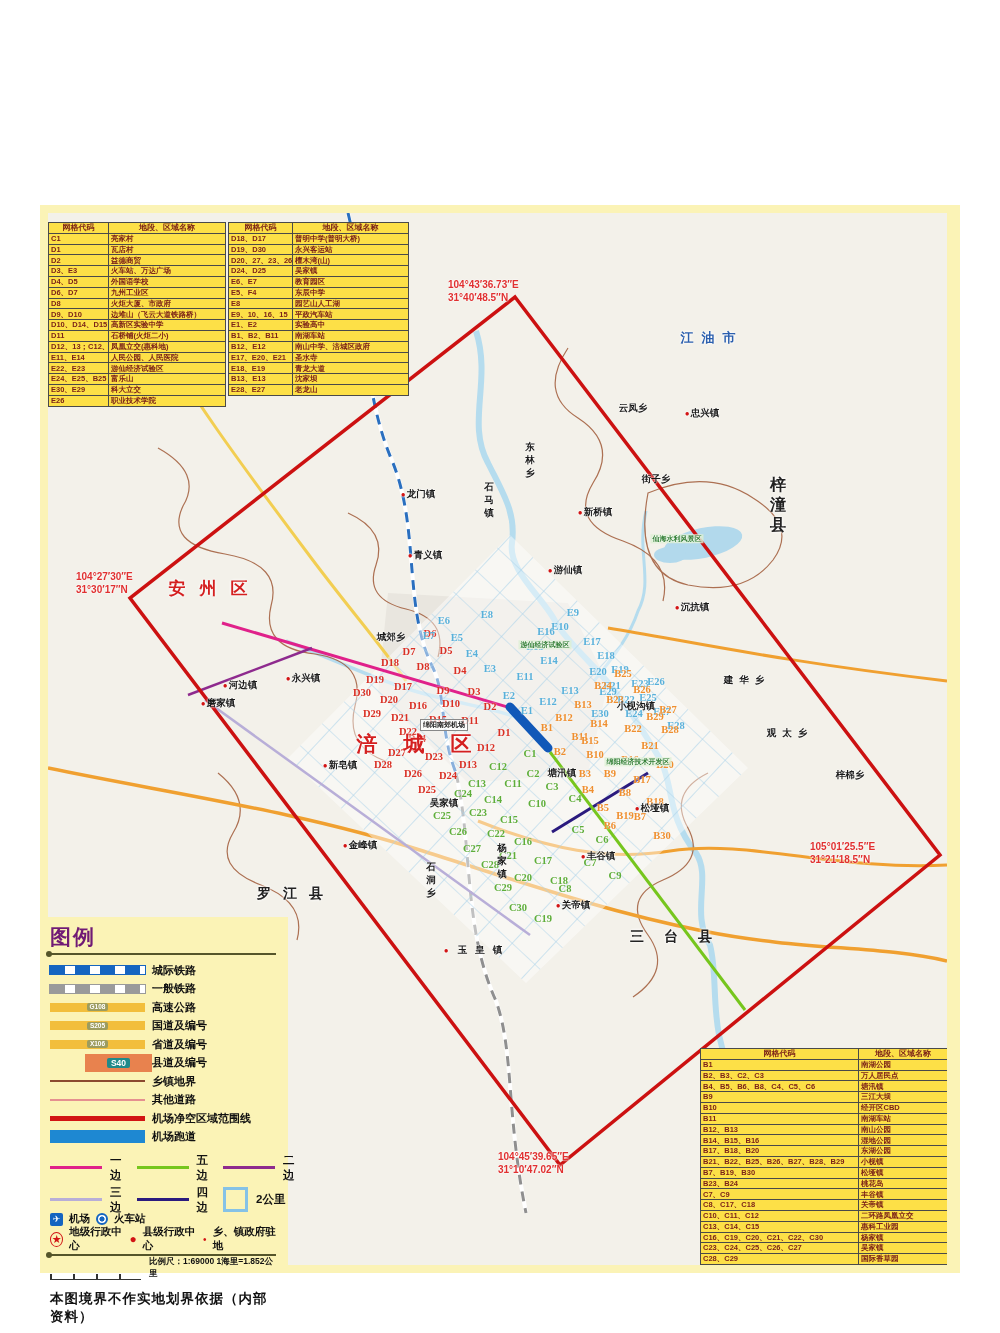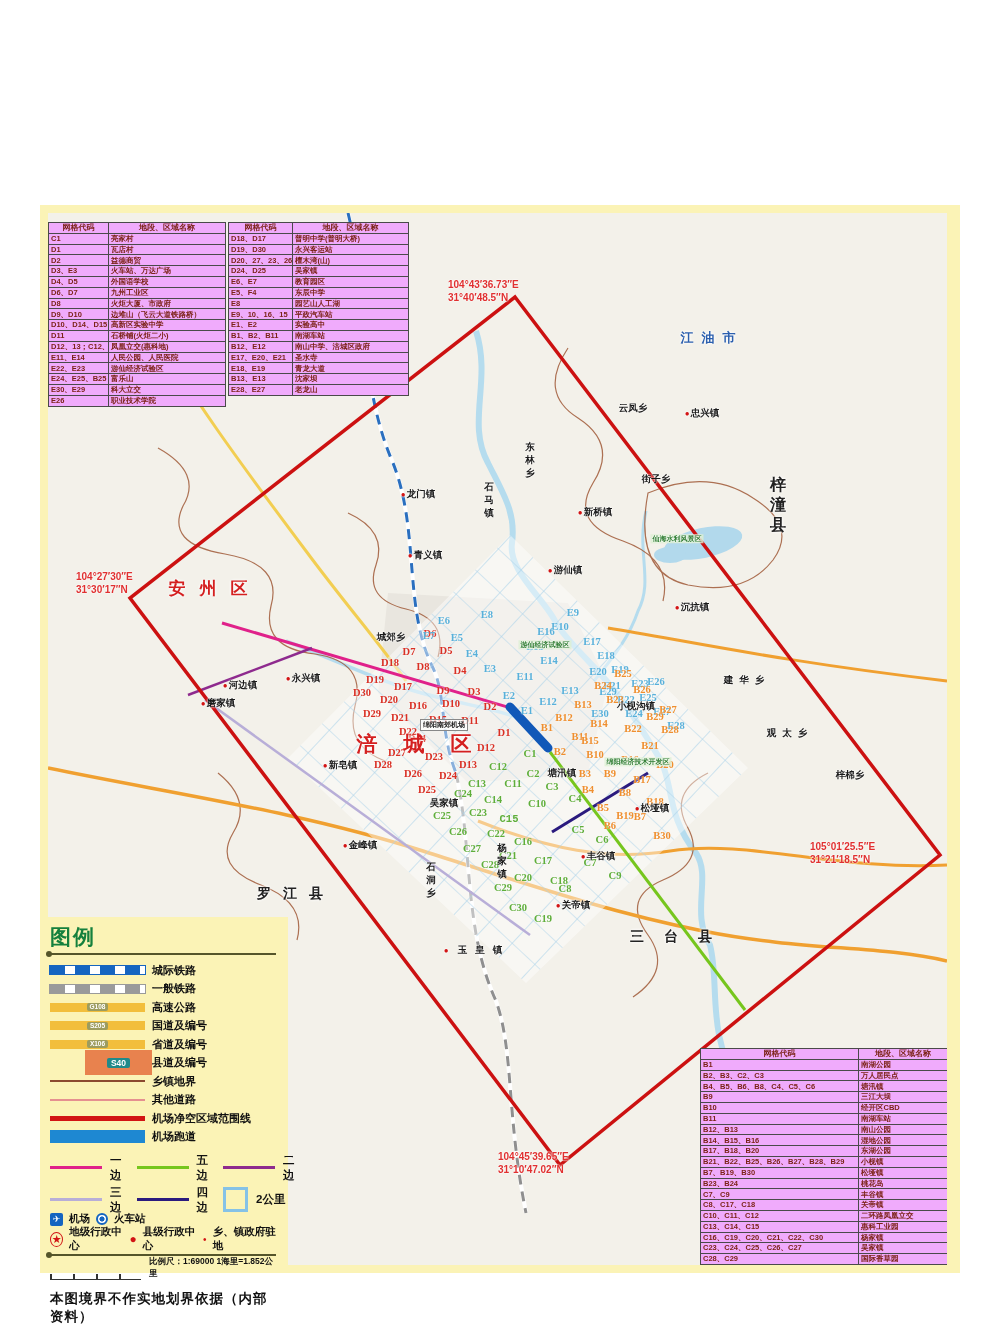--- a/index.html
+++ b/index.html
@@ -20,41 +20,41 @@
         text-shadow:0 0 2px #fff,0 0 2px #fff;white-space:pre-line;text-align:center;line-height:1.35;}
   .town .dot{color:#D21414;font-size:8px;margin-right:1px;}
   .town-green{color:#2F7D32;font-size:7px;background:rgba(220,240,210,.8);padding:0 2px;font-weight:bold;}
   .region{position:absolute;transform:translate(-50%,-50%);font-family:"Liberation Serif",serif;
           font-weight:900;white-space:pre-line;text-align:center;text-shadow:0 0 3px #fff,0 0 3px #fff;line-height:1.25;}
   .coord{position:absolute;color:#E03030;font:bold 10px "Liberation Sans",sans-serif;line-height:1.25;
          text-shadow:0 0 2px #fff,0 0 2px #fff;white-space:nowrap;z-index:3;}
   .airport-label{position:absolute;left:372px;top:506px;z-index:3;font:bold 7px "Liberation Sans",sans-serif;
          color:#222;background:rgba(255,255,255,.75);padding:0 2px;border:0.5px solid #888;}
   
-  .gtable{position:absolute;border-collapse:collapse;background:#f0abfc;color:#7C2318;z-index:5;
+  .gtable{position:absolute;border-collapse:collapse;background:#fde047;color:#7C2318;z-index:5;
           font:bold 7.5px "Liberation Sans",sans-serif;table-layout:fixed;}
   .gtable th,.gtable td{border:1px solid #4a4a4a;padding:0 2px;height:9.8px;line-height:1;
           text-align:left;white-space:nowrap;overflow:hidden;}
   .gtable th{text-align:center;font-size:8px;}
   #t1{left:0;top:9px;width:178px;} #t1 col.c1{width:60px;}
   #t2{left:180px;top:9px;width:181px;} #t2 col.c1{width:64px;}
   #t3{left:652px;top:835px;width:248px;} #t3 col.c1{width:158px;}
   
   .legend{position:absolute;left:0;top:712px;width:248px;height:348px;background:#FBF3B6;z-index:6;
           padding:6px 12px 0 10px;box-sizing:border-box;}
-  .legend-title{font-size:21px;font-weight:900;color:#15803d;margin:0 0 2px 0;letter-spacing:2px;}
+  .legend-title{font-size:21px;font-weight:900;color:#701a75;margin:0 0 2px 0;letter-spacing:2px;}
   .dline{border-top:2px solid #55552a;position:relative;margin:2px 0 6px 0;}
   .dline::before{content:"";position:absolute;left:-4px;top:-4px;width:6px;height:6px;border-radius:50%;background:#55552a;}
   .lrow{display:flex;align-items:center;height:18.5px;}
   .swwrap{width:102px;flex:0 0 102px;display:flex;align-items:center;}
   .sw{width:95px;display:inline-flex;align-items:center;justify-content:center;}
   .sw-rail-blue{height:8px;background:repeating-linear-gradient(90deg,#1565C0 0 15px,#fff 15px 25px);outline:1px solid #1565C0;}
   .sw-rail-gray{height:8px;background:repeating-linear-gradient(90deg,#9A9A9A 0 15px,#fff 15px 25px);outline:1px solid #9A9A9A;}
   .sw-hwy,.sw-nat,.sw-prov{height:9px;background:#F2BE3C;}
-  .sw-county{height:25px;background:#E8824E;margin-left:35px;}
+  .sw-county{height:18px;background:#E8824E;margin-left:35px;}
   .badge{font:bold 6.5px "Liberation Sans",sans-serif;color:#fff;background:#9C9C5E;padding:0 3px;border-radius:2px;line-height:8px;}
   .sw-county .badge{background:#1F8A8A;font-size:8.5px;line-height:10px;padding:0 4px;}
   .sw-town-line{height:2px;background:#8B4A2F;}
   .sw-other-road{height:2px;background:#E59090;}
   .sw-clearance{height:5px;background:#D21414;}
   .sw-runway{height:13px;background:#1E88D2;}
   .sw-square{width:19px;height:19px;border:3px solid #85C2E6;background:transparent;}
   .llabel{font-size:11px;font-weight:bold;color:#111;}
   .approach{display:grid;grid-template-columns:1fr 1fr 1fr;margin-top:13px;gap:15px;}
   .arow{display:flex;align-items:center;height:17px;}
@@ -234,21 +234,21 @@
           <span class="gl gl-C" style="left: 530px; top: 616px;">C5</span>
           <span class="gl gl-C" style="left: 554px; top: 626px;">C6</span>
           <span class="gl gl-C" style="left: 542px; top: 649px;">C7</span>
           <span class="gl gl-C" style="left: 517px; top: 675px;">C8</span>
           <span class="gl gl-C" style="left: 567px; top: 662px;">C9</span>
           <span class="gl gl-C" style="left: 489px; top: 590px;">C10</span>
           <span class="gl gl-C" style="left: 465px; top: 570px;">C11</span>
           <span class="gl gl-C" style="left: 450px; top: 553px;">C12</span>
           <span class="gl gl-C" style="left: 429px; top: 570px;">C13</span>
           <span class="gl gl-C" style="left: 445px; top: 586px;">C14</span>
-          <span class="gl gl-C" style="left: 461px; top: 606px; font-family: Liberation Mono, monospace;">C15</span>
+          <span class="gl gl-C" style="left: 461px; top: 606px;">C15</span>
           <span class="gl gl-C" style="left: 475px; top: 628px;">C16</span>
           <span class="gl gl-C" style="left: 495px; top: 647px;">C17</span>
           <span class="gl gl-C" style="left: 511px; top: 667px;">C18</span>
           <span class="gl gl-C" style="left: 495px; top: 664px; margin-top: 41px;">C19</span>
           <span class="gl gl-C" style="left: 475px; top: 664px;">C20</span>
           <span class="gl gl-C" style="left: 460px; top: 642px;">C21</span>
           <span class="gl gl-C" style="left: 448px; top: 620px;">C22</span>
           <span class="gl gl-C" style="left: 430px; top: 599px;">C23</span>
           <span class="gl gl-C" style="left: 415px; top: 580px;">C24</span>
           <span class="gl gl-C" style="left: 394px; top: 602px;">C25</span>

